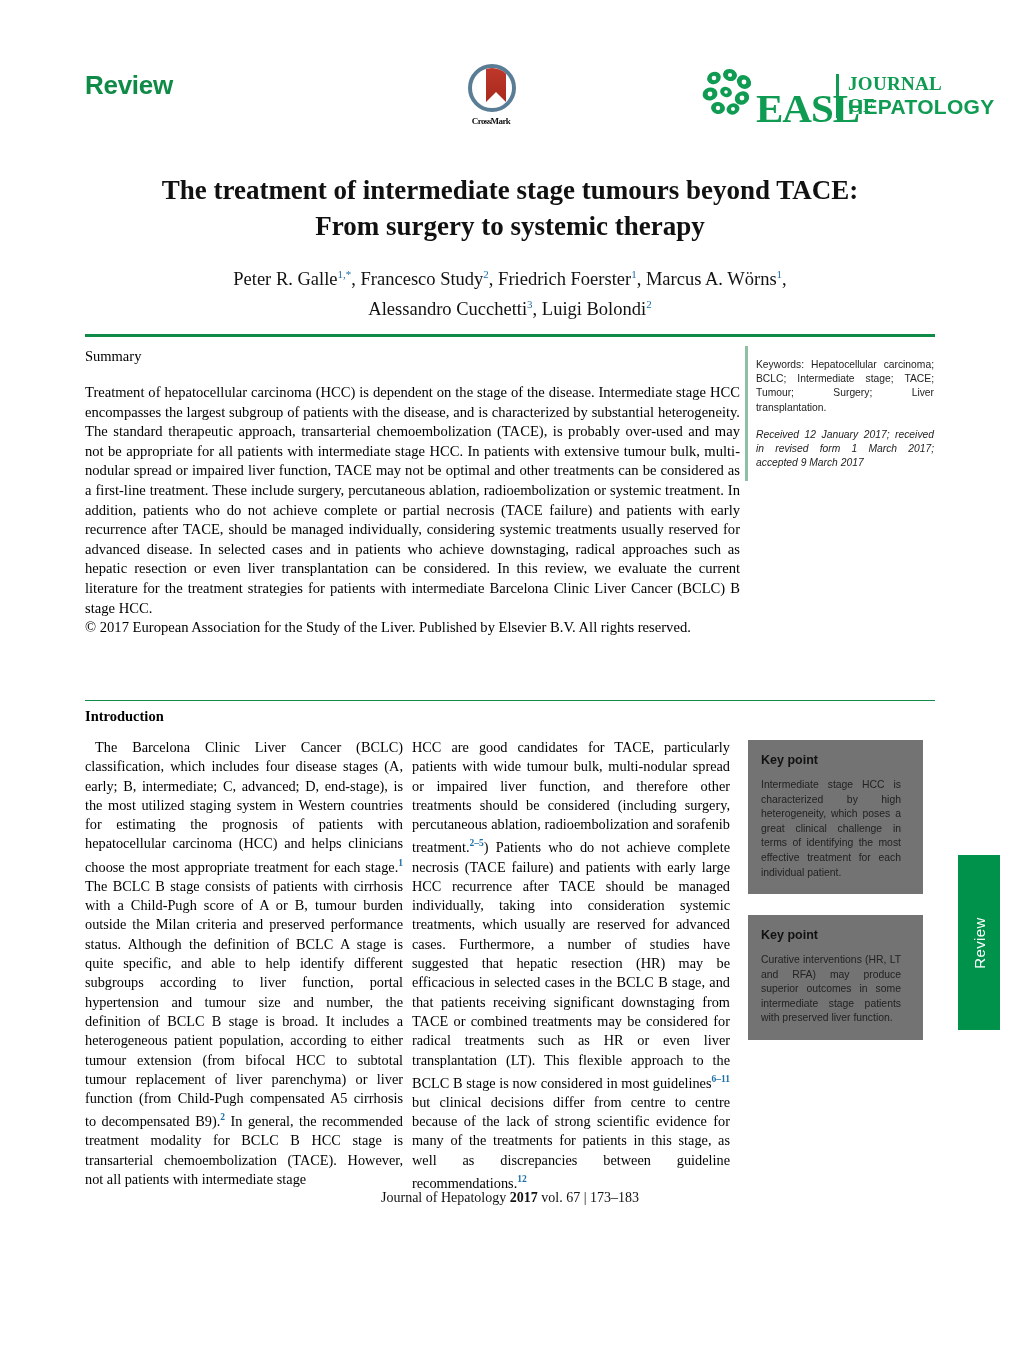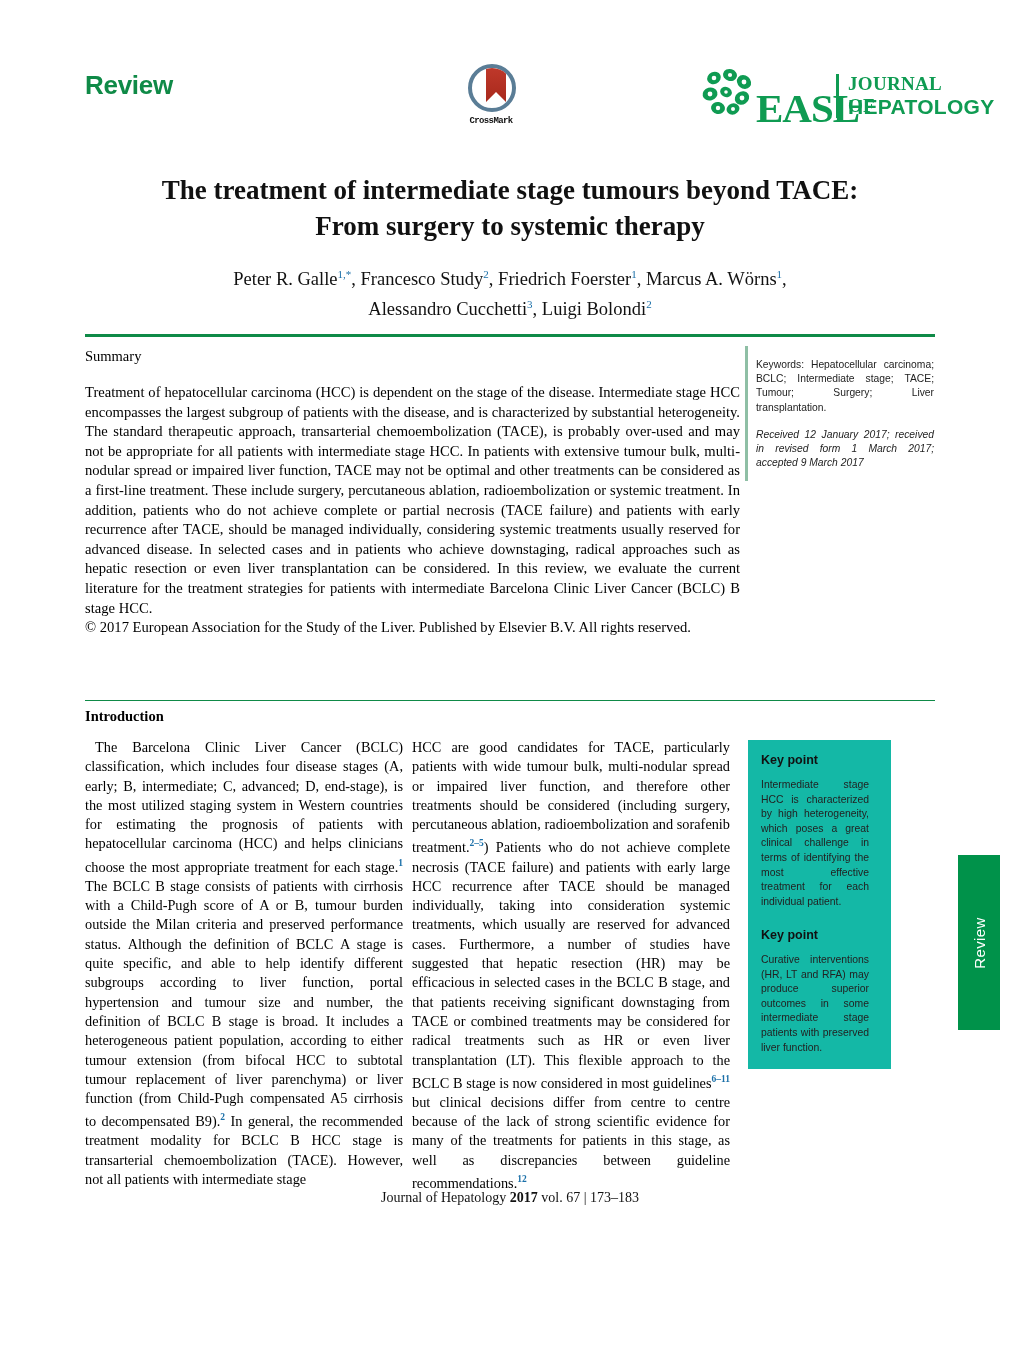--- a/index.html
+++ b/index.html
@@ -35,21 +35,21 @@
     border:4px solid #5a7d96;
     overflow:hidden;
   }
   .cm-ribbon {
     position:absolute; left:14px; top:-2px; width:20px; height:36px;
     background:linear-gradient(180deg,#c0392b 0%, #a8291c 100%);
     clip-path: polygon(0 0, 100% 0, 100% 100%, 50% 72%, 0 100%);
   }
   .cm-label {
     position:absolute; left:0; top:52px; width:72px; text-align:center;
-    font-family:Liberation Mono, monospace;
+    font-family:Liberation Serif, serif;
     font-weight:bold; font-size:9px; color:#111; letter-spacing:-0.6px;
   }
 
   
   .easl { position:absolute; left:700px; top:62px; width:235px; height:62px; }
   .easl-leaves { position:absolute; left:0; top:6px; width:58px; height:48px; }
   .easl-word {
     position:absolute; left:56px; top:22px;
     font-family:Liberation Serif, serif;
     font-weight:bold; font-size:41px; color:#0f9b52;
@@ -129,22 +129,22 @@
     font-family:Liberation Serif, serif;
   }
   .col p { margin:0; text-indent:10px; }
   .col-left  { left:85px; }
   .col-mid   { left:412px; }
   .col-mid p { text-indent:0; }
   .ref { color:#1a6fa8; font-size:9.5px; vertical-align:super; font-weight:bold; }
 
   
   .keypoint {
-    position:absolute; left:748px; width:143px;
-    background:#14b8a6;
+    position:absolute; left:748px; width:175px;
+    background:#737373;
     padding:13px 22px 14px 13px;
     font-family:"Liberation Sans", sans-serif;
   }
   .kp1 { top:740px; }
   .kp2 { top:915px; }
   .kp-title {
     font-weight:bold; font-size:12.5px; color:#111; margin-bottom:11px;
   }
   .kp-text {
     font-size:10.4px; line-height:14.6px; color:#222; text-align:justify;

